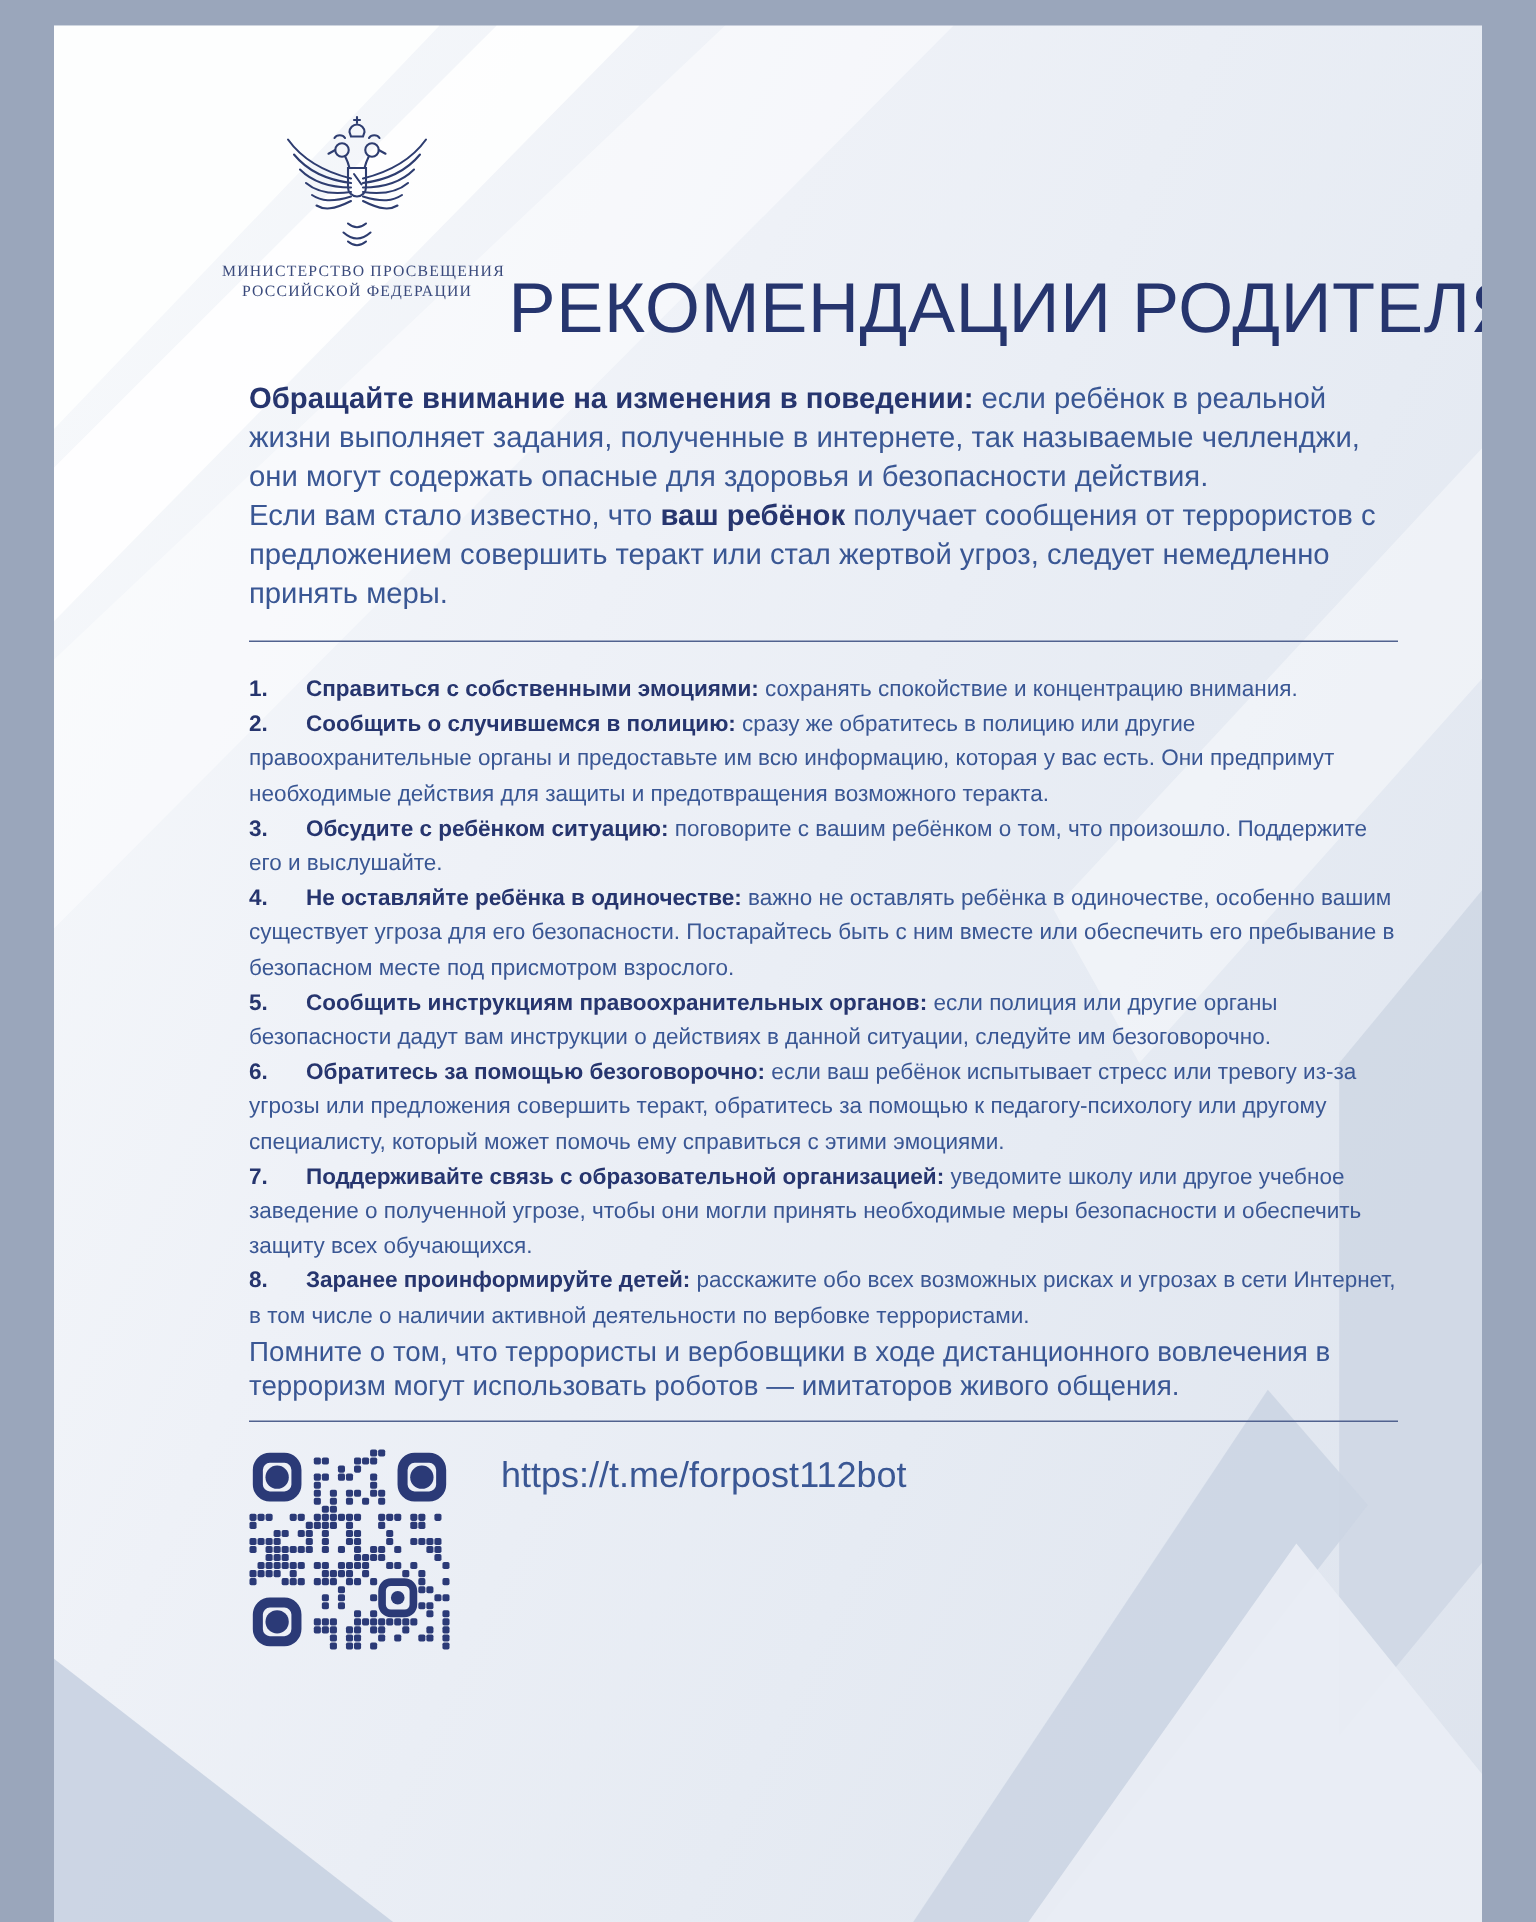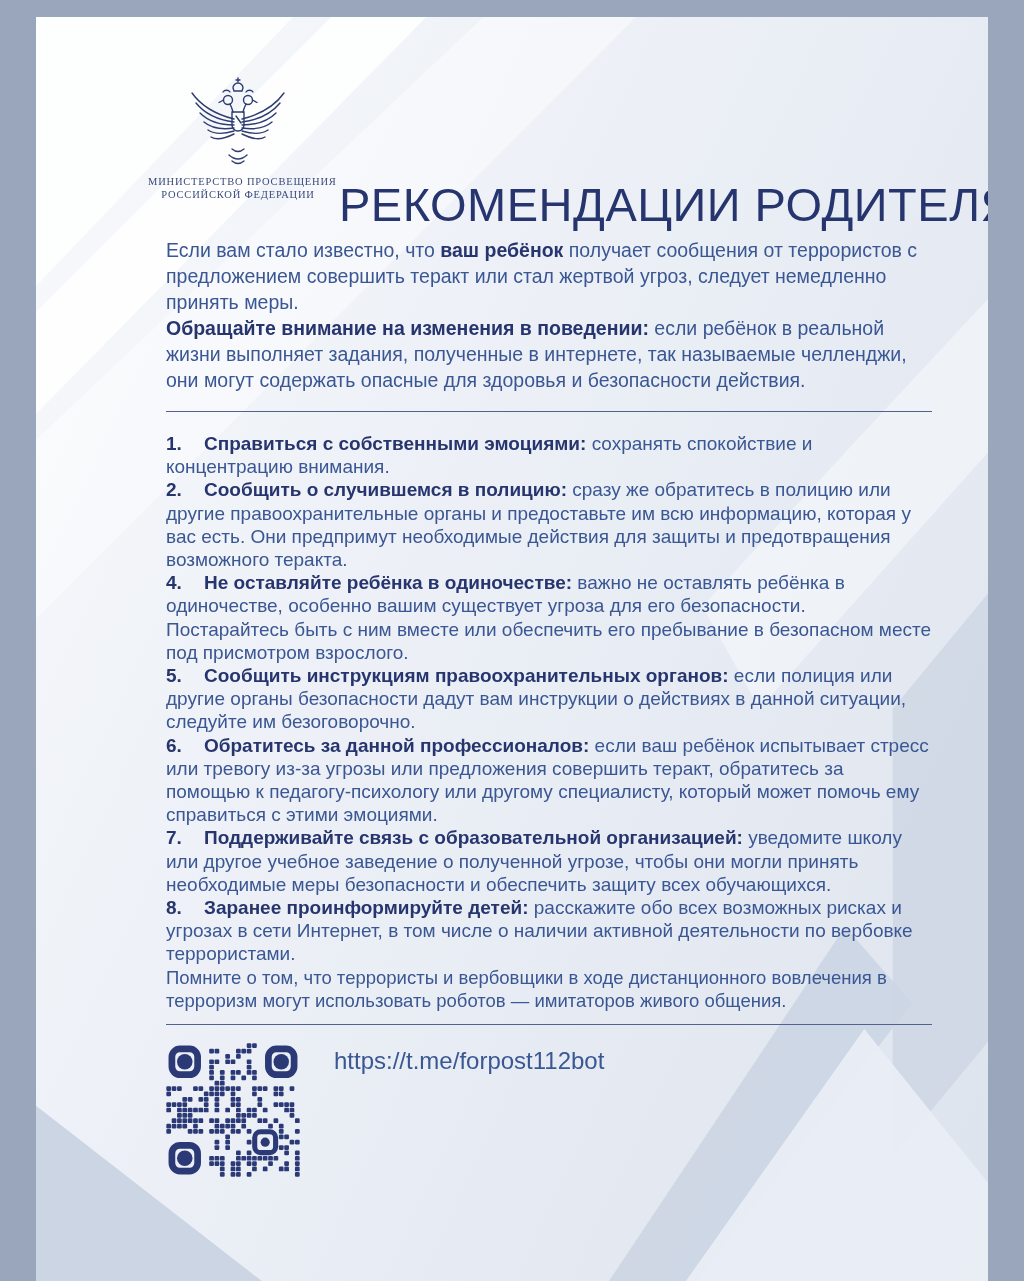--- a/index.html
+++ b/index.html
@@ -31,21 +31,21 @@
     color:#26356e; letter-spacing:.5px; white-space:nowrap;
   }
   .col{position:absolute; left:130px; top:220px; width:766px; color:#3a5794;}
   .intro{font-size:19.5px; line-height:26px; margin:0;}
   .intro + .intro{margin-top:0;}
   .intro-gap{margin-top:16px;}
   b,.lead{color:#26356e; font-weight:bold;}
   .rule{border:none; border-top:1.6px solid #51628f; margin:0; width:100%;}
   .rule1{margin-top:18px; margin-bottom:20px;}
   .rule2{margin-top:12px;}
-  .li{font-size:19px; line-height:23.2px; margin:0;}
+  .li{font-size:15px; line-height:23.2px; margin:0;}
   .num{display:inline-block; width:38px; font-weight:bold; color:#26356e;}
   .closing{font-size:18.5px; line-height:23.2px; margin:0;}
   .footer{display:flex; margin-top:18px; align-items:flex-start;}
   .qr{width:134px; height:134px; flex:0 0 auto;}
   .contacts{margin-left:34px; padding-top:4px;}
   .where{font-size:24px; font-weight:bold; color:#26356e; margin:0 0 4px 0;}
   .link{font-size:24px; color:#3a5794; text-decoration:none; display:inline-block;}
 </style>
 </head>
 <body>
@@ -97,30 +97,31 @@
     </svg>
     <div class="ministry">
       <div>МИНИСТЕРСТВО ПРОСВЕЩЕНИЯ</div>
       <div>РОССИЙСКОЙ ФЕДЕРАЦИИ</div>
     </div>
   </div>
 
   <div class="title">РЕКОМЕНДАЦИИ РОДИТЕЛЯМ</div>
 
   <div class="col">
+    <p class="intro intro-gap"><b>Обращайте внимание на изменения в поведении:</b><span> если ребёнок в реальной жизни выполняет задания, полученные в интернете, так называемые челленджи, они могут содержать опасные для здоровья и безопасности действия.</span></p>
     <p class="intro"><span>Если вам стало известно, что </span><b>ваш ребёнок</b><span> получает сообщения от террористов с предложением совершить теракт или стал жертвой угроз, следует немедленно принять меры.</span></p>
-    <p class="intro intro-gap"><b>Обращайте внимание на изменения в поведении:</b><span> если ребёнок в реальной жизни выполняет задания, полученные в интернете, так называемые челленджи, они могут содержать опасные для здоровья и безопасности действия.</span></p>
 
     <hr class="rule rule1">
 
     <p class="li"><span class="num">1.</span><span class="lead">Справиться с собственными эмоциями:</span><span> сохранять спокойствие и концентрацию внимания.</span></p>
     <p class="li"><span class="num">2.</span><span class="lead">Сообщить о случившемся в полицию:</span><span> сразу же обратитесь в полицию или другие правоохранительные органы и предоставьте им всю информацию, которая у вас есть. Они предпримут необходимые действия для защиты и предотвращения возможного теракта.</span></p>
+    <p class="li"><span class="num">3.</span><span class="lead">Обсудите с ребёнком ситуацию:</span><span> поговорите с вашим ребёнком о том, что произошло. Поддержите его и выслушайте.</span></p>
     <p class="li"><span class="num">4.</span><span class="lead">Не оставляйте ребёнка в одиночестве:</span><span> важно не оставлять ребёнка в одиночестве, особенно вашим существует угроза для его безопасности. Постарайтесь быть с ним вместе или обеспечить его пребывание в безопасном месте под присмотром взрослого.</span></p>
     <p class="li"><span class="num">5.</span><span class="lead">Сообщить инструкциям правоохранительных органов:</span><span> если полиция или другие органы безопасности дадут вам инструкции о действиях в данной ситуации, следуйте им безоговорочно.</span></p>
-    <p class="li"><span class="num">6.</span><span class="lead">Обратитесь за данной профессионалов:</span><span> если ваш ребёнок испытывает стресс или тревогу из-за угрозы или предложения совершить теракт, обратитесь за помощью к педагогу-психологу или другому специалисту, который может помочь ему справиться с этими эмоциями.</span></p>
+    <p class="li"><span class="num">6.</span><span class="lead">Обратитесь за помощью безоговорочно:</span><span> если ваш ребёнок испытывает стресс или тревогу из-за угрозы или предложения совершить теракт, обратитесь за помощью к педагогу-психологу или другому специалисту, который может помочь ему справиться с этими эмоциями.</span></p>
     <p class="li"><span class="num">7.</span><span class="lead">Поддерживайте связь с образовательной организацией:</span><span> уведомите школу или другое учебное заведение о полученной угрозе, чтобы они могли принять необходимые меры безопасности и обеспечить защиту всех обучающихся.</span></p>
     <p class="li"><span class="num">8.</span><span class="lead">Заранее проинформируйте детей:</span><span> расскажите обо всех возможных рисках и угрозах в сети Интернет, в том числе о наличии активной деятельности по вербовке террористами.</span></p>
 
     <p class="closing">Помните о том, что террористы и вербовщики в ходе дистанционного вовлечения в терроризм могут использовать роботов — имитаторов живого общения.</p>
 
     <hr class="rule rule2">
 
     <div class="footer">
       <div class="qr" id="qr"><svg viewBox="0 0 25 25" width="134" height="134">
             <rect x="15.06" y="0.06" width="0.88" height="0.88" rx="0.22" fill="#2b3a77"></rect>

